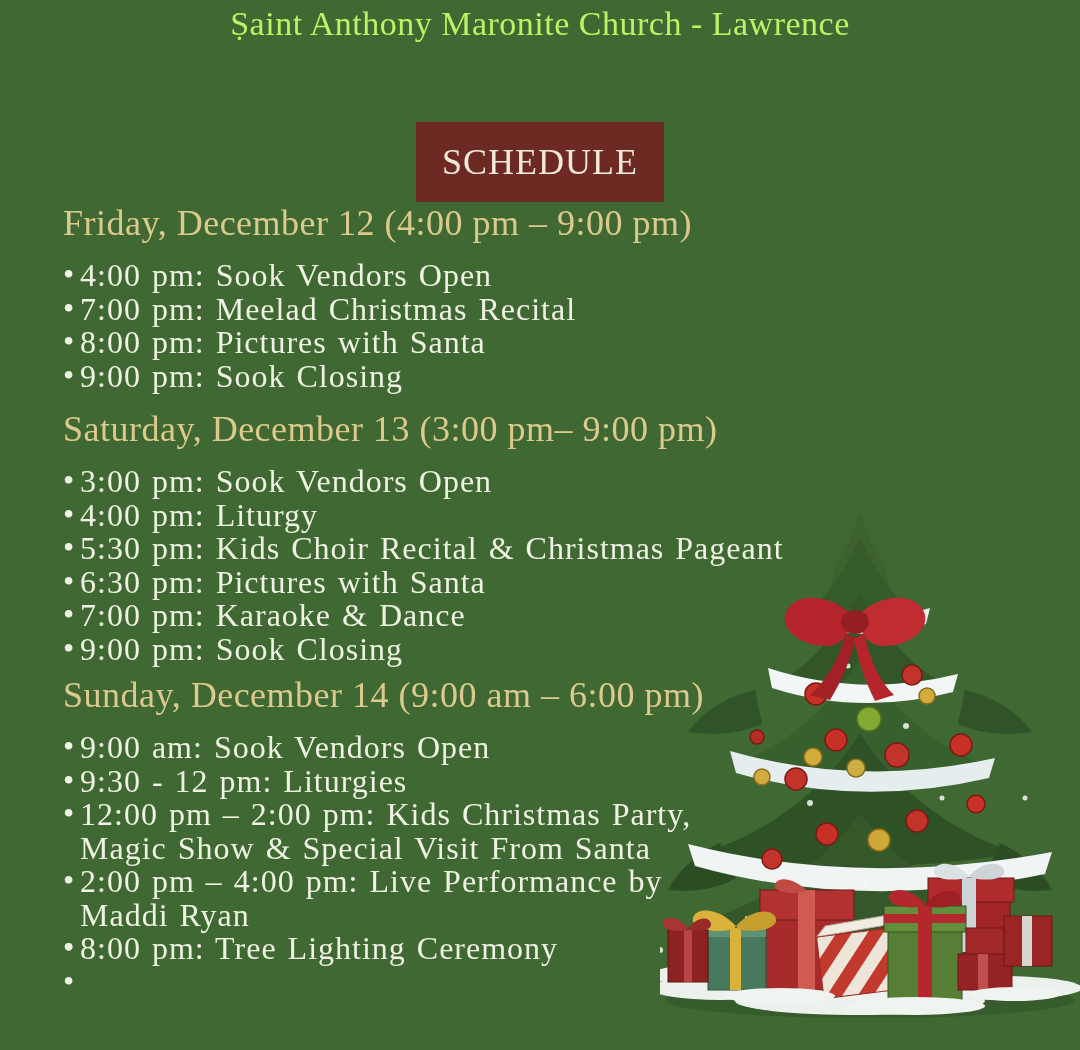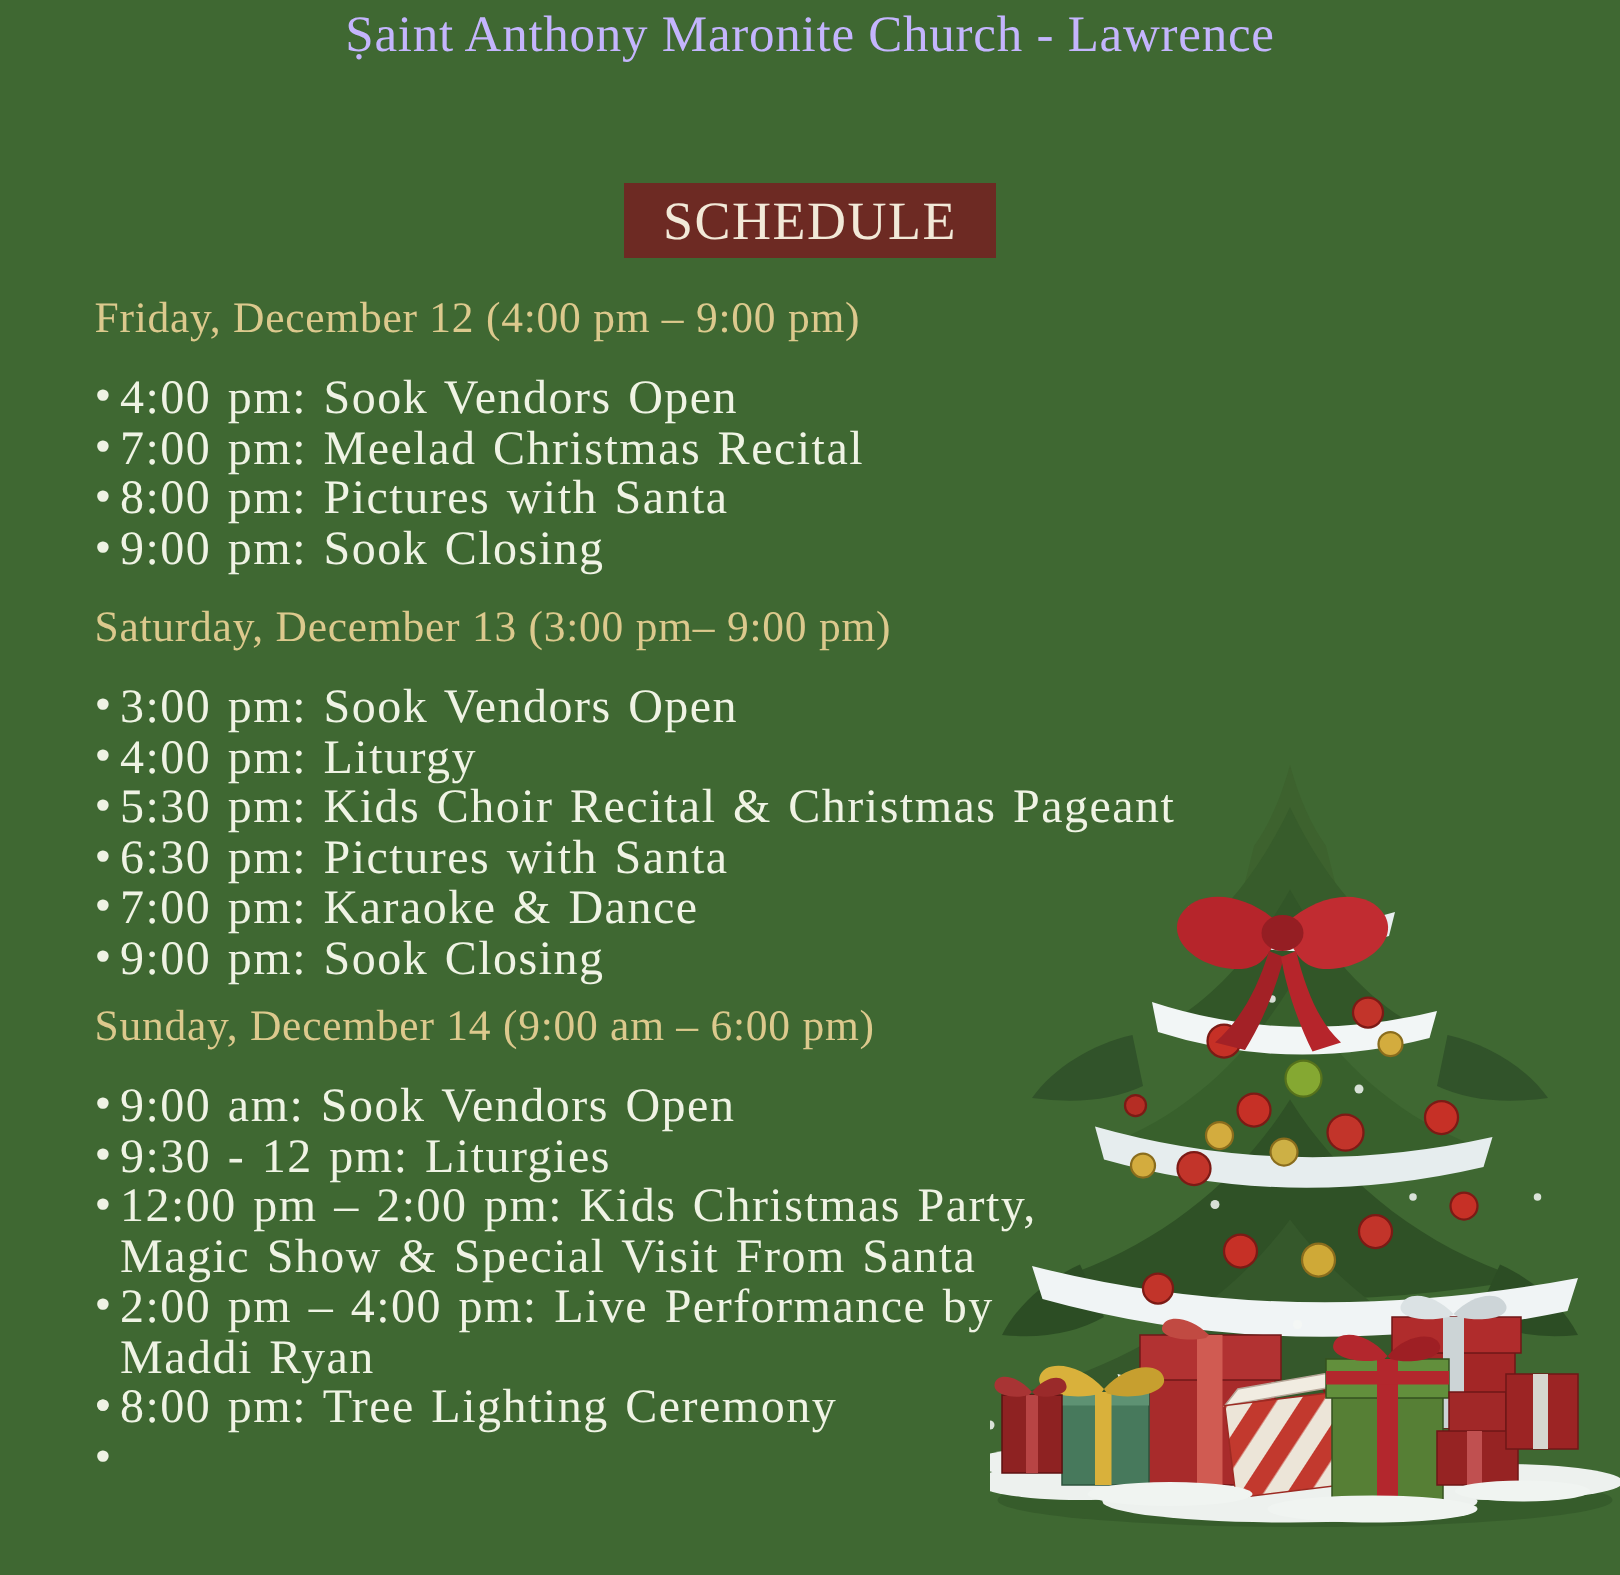--- a/index.html
+++ b/index.html
@@ -3,39 +3,39 @@
 <meta charset="utf-8">
 <style>
   html,body{margin:0;padding:0;background:#fff;}
   .poster{
     position:relative;width:1080px;height:1050px;overflow:hidden;
     background:#3f6832;
     font-family:"Liberation Serif","DejaVu Serif",serif;
   }
   .church-line{
     position:absolute;top:5px;left:0;width:100%;text-align:center;
-    font-size:34px;color:#c4b5fd;letter-spacing:.5px;
+    font-size:34px;color:#bef264;letter-spacing:.5px;
   }
   .festival-title{
     position:absolute;top:48px;left:0;width:100%;text-align:center;
     font-size:57px;letter-spacing:1.5px;font-weight:normal;margin:0;
   }
   .festival-title .gold{
     background:linear-gradient(92deg,#e6d189 0%,#f0de98 14%,#dcbd6a 30%,
       #c99447 46%,#b87a31 60%,#d4a557 75%,#b1752c 90%,#ca9549 100%);
     -webkit-background-clip:text;background-clip:text;color:transparent;
   }
   .schedule-badge{
     position:absolute;top:122px;left:50%;transform:translateX(-50%);
     background:#6d2a23;color:#f2e9d8;font-size:36px;line-height:36px;
-    padding:7px 26px;letter-spacing:1px;white-space:nowrap;
+    padding:22px 26px;letter-spacing:1px;white-space:nowrap;
   }
   .day-section{position:absolute;left:63px;}
   .day-heading{
-    margin:5px 0 15px 0;font-size:29px;line-height:42px;font-weight:normal;
+    margin:16px 0 15px 0;font-size:36px;line-height:42px;font-weight:normal;
     color:#dcc98d;letter-spacing:.5px;white-space:nowrap;
   }
   .events{font-size:32px;line-height:33.5px;color:#eff3e4;
     letter-spacing:1px;word-spacing:2px;}
   .event{position:relative;padding-left:17px;white-space:nowrap;}
   .event .dot{position:absolute;left:0;top:-1px;}
   .tree-illustration{position:absolute;left:660px;top:498px;width:420px;height:545px;pointer-events:none;}
 </style>
 </head>
 <body>

